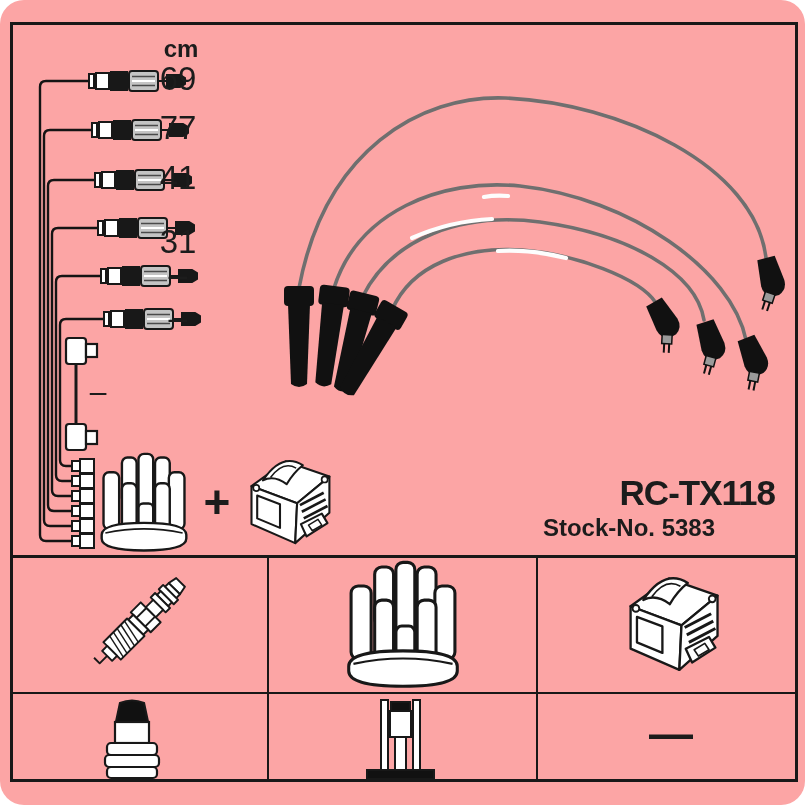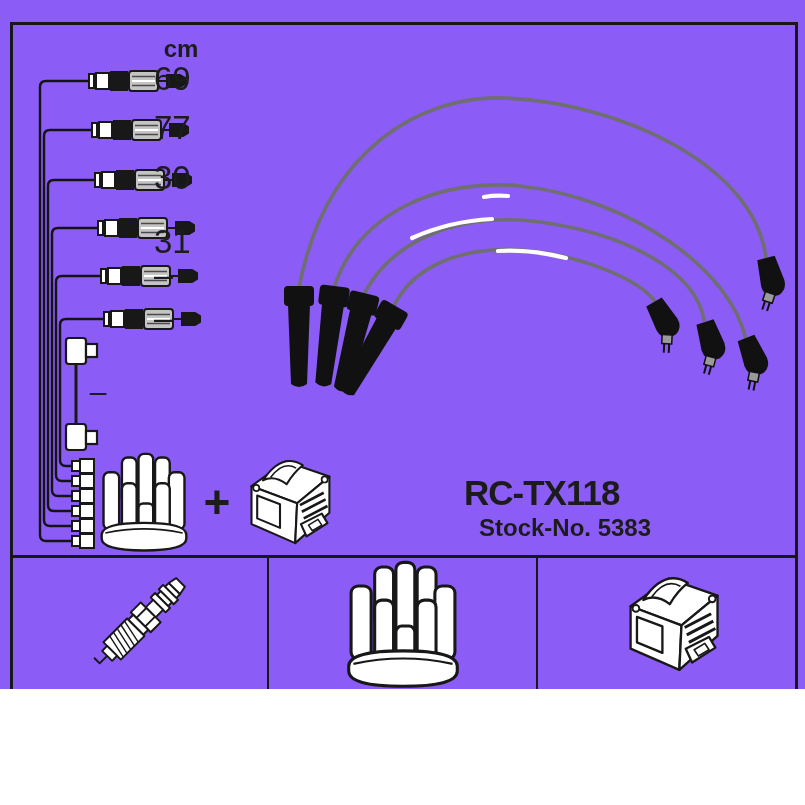--- a/index.html
+++ b/index.html
@@ -1,36 +1,37 @@
 <!DOCTYPE html>
 <html><head>
 <meta charset="utf-8">
 <style>
   html,body{margin:0;padding:0;background:#fff;}
   #canvas{
-    position:relative;width:805px;height:689px;
-    background:#8b5cf6;overflow:hidden;
+    position:relative;width:805px;height:805px;
+    background:#fca5a5;overflow:hidden;
     font-family:"Liberation Sans", sans-serif;
     color:#1c1c1c;
+    border-radius:24px;
   }
   .abs{position:absolute;}
   .frame{
     left:10px;top:22px;width:788px;height:760px;
     border:3px solid #181818;box-sizing:border-box;
   }
   .hline{background:#181818;height:3px;}
   .hline2{background:#181818;height:2px;}
   .vline{background:#181818;width:2px;}
   .unit-label{left:159px;top:37px;width:44px;font-size:24px;font-weight:700;text-align:center;line-height:1;}
-  .len{left:154px;width:48px;font-size:33px;font-weight:400;line-height:1;text-align:left;letter-spacing:0;}
+  .len{left:154px;width:48px;font-size:33px;font-weight:400;line-height:1;text-align:center;letter-spacing:0;}
   .len.dash{font-size:34px;}
   .coil-dash{left:84px;top:377px;width:28px;font-size:30px;line-height:1;text-align:center;}
   .plus{left:198px;top:479px;width:38px;font-size:46px;font-weight:700;line-height:1;text-align:center;}
-  .code{left:464px;top:475px;width:300px;font-size:35px;font-weight:700;letter-spacing:-1px;line-height:1;}
-  .stock{left:479px;top:516px;width:300px;font-size:24px;font-weight:700;text-align:left;line-height:1;}
+  .code{left:475px;top:475px;width:300px;font-size:35px;font-weight:700;text-align:right;letter-spacing:-1px;line-height:1;}
+  .stock{left:479px;top:516px;width:300px;font-size:24px;font-weight:700;text-align:center;line-height:1;}
   .grid-dash{left:646px;top:712px;width:50px;font-size:44px;font-weight:700;line-height:1;text-align:center;}
   svg{display:block;}
 </style>
 </head>
 <body>
 
 <div id="canvas">
 
   <svg class="abs" style="left:0;top:0" width="805" height="805" viewBox="0 0 805 805">
     <defs>
@@ -224,21 +225,21 @@
   <div class="abs frame"></div>
   <div class="abs hline" style="left:13px;top:555px;width:782px;"></div>
   <div class="abs hline2" style="left:13px;top:692px;width:782px;"></div>
   <div class="abs vline" style="left:267px;top:558px;height:221px;"></div>
   <div class="abs vline" style="left:536px;top:558px;height:221px;"></div>
 
   <div class="abs unit-label">cm</div>
 
   <div class="abs len" style="top:62px">69</div>
   <div class="abs len" style="top:111px">77</div>
-  <div class="abs len" style="top:161px">30</div>
+  <div class="abs len" style="top:161px">41</div>
   <div class="abs len" style="top:225px">31</div>
   <div class="abs len dash" style="top:257px">–</div>
   <div class="abs len dash" style="top:300px">–</div>
 
   <div class="abs coil-dash">–</div>
 
   <div class="abs plus">+</div>
 
   <div class="abs code">RC-TX118</div>
   <div class="abs stock">Stock-No. 5383</div>

